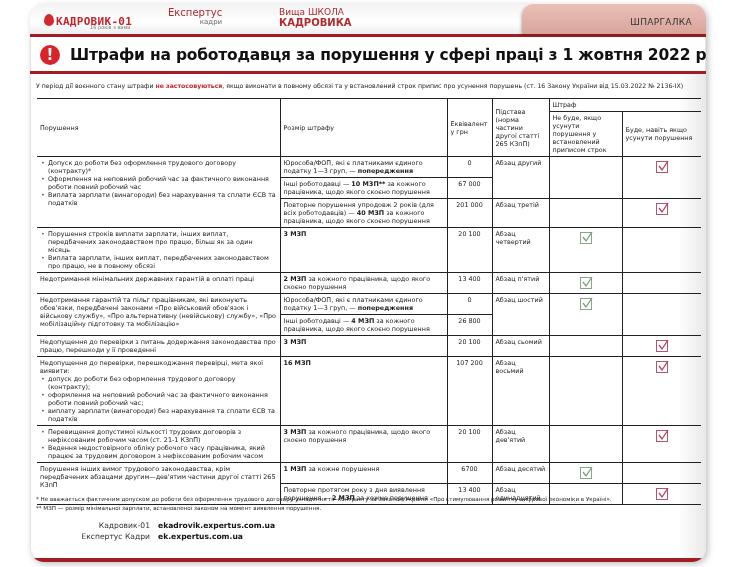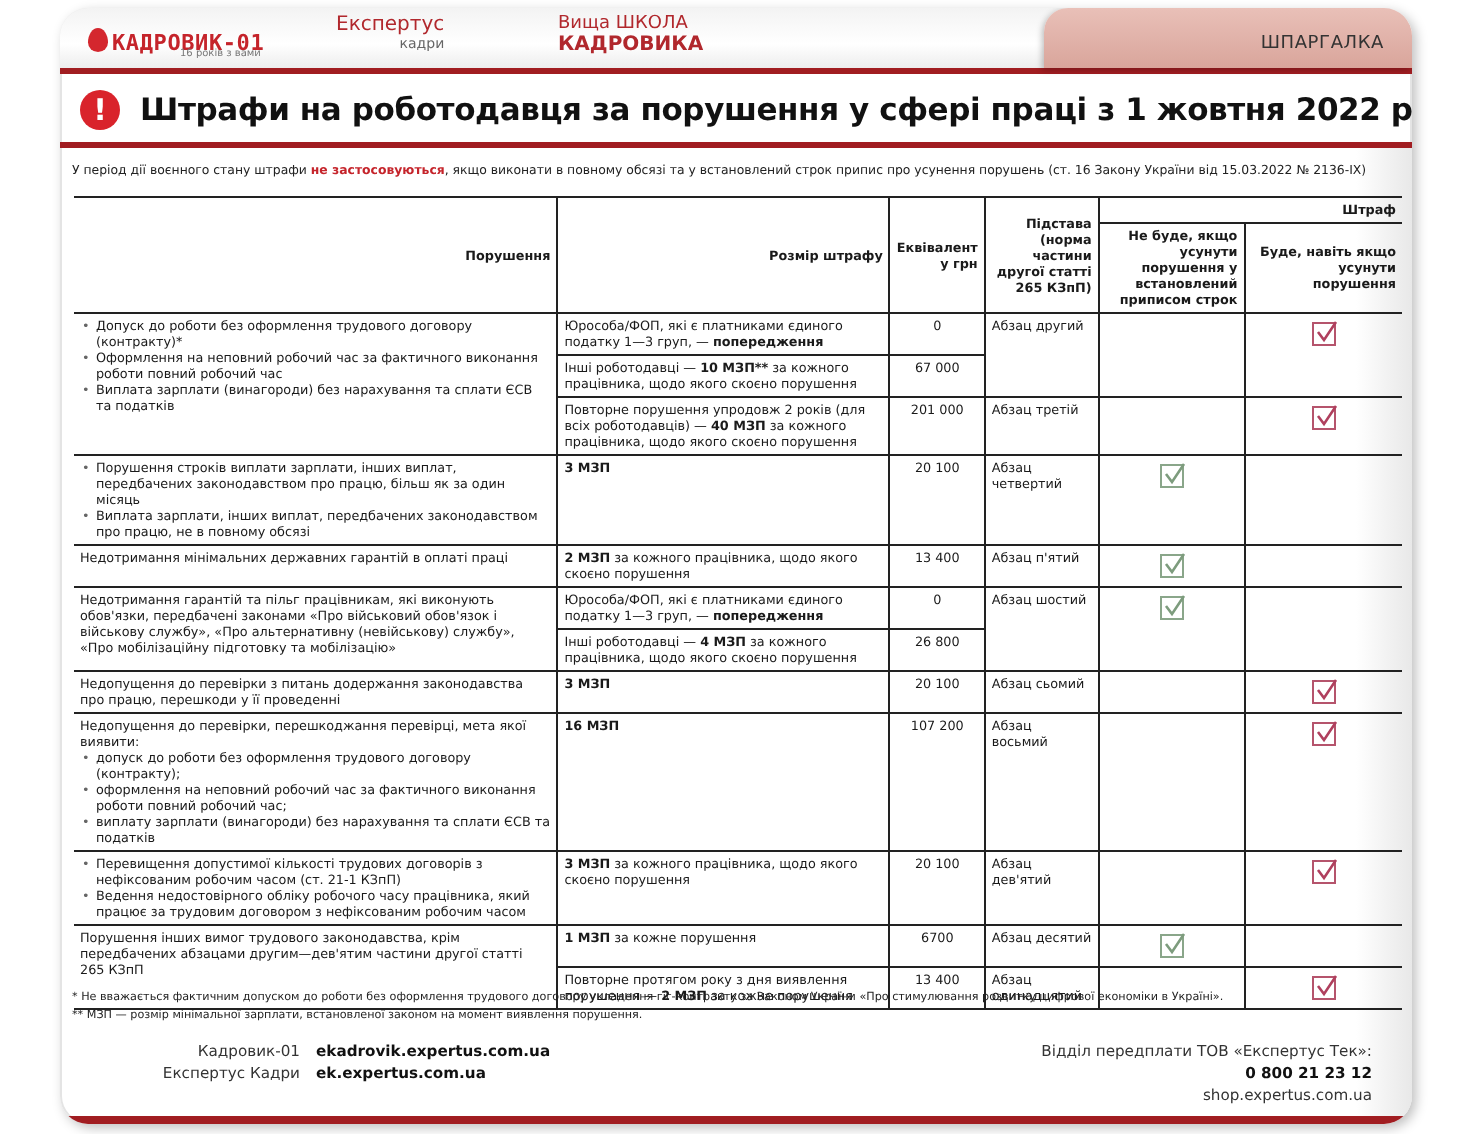--- a/index.html
+++ b/index.html
@@ -55,21 +55,21 @@
   .note { position:absolute; left:6px; top:78px; font-size:6.2px; color:#222; white-space:nowrap;}
   .note .red { color:#c5242b; font-weight:bold;}
   
   table.main {
     position:absolute; left:7px; top:94px; width:664px;
     border-collapse:collapse; font-size:6.4px; line-height:8px;
   }
   table.main td, table.main th {
     border:1px solid #222; padding:2px 3px; vertical-align:top;
   }
-  table.main th { font-weight:bold; text-align:right; vertical-align:middle; font-size:6.4px;margin-top:44px;}
+  table.main th { font-weight:normal; text-align:left; vertical-align:middle; font-size:6.4px;margin-top:44px;}
   table.main tr > *:last-child { border-right:none; }
   table.main tr > *:first-child { border-left:none; }
   .c-num { text-align:center; }
   .c-chk { text-align:center; }
   ul.b { margin:0; padding-left:8px; }
   ul.b li { list-style:none; position:relative; }
   ul.b li::before { content:"•"; position:absolute; left:-7px; color:#666;}
   .chk {
     display:inline-block; width:10px; height:10px; border:1px solid; position:relative; margin-top:2px;
   }
@@ -291,20 +291,15 @@
     <div class="row">
         <span class="lbl">Кадровик-01</span>
         <span class="url">ekadrovik.expertus.com.ua</span>
       </div>
     <div class="row">
         <span class="lbl">Експертус Кадри</span>
         <span class="url">ek.expertus.com.ua</span>
       </div>
   </div>
 
-  <div class="footer-right">
-    <div>Відділ передплати ТОВ «Експертус Тек»:</div>
-    <div class="phone">0 800 21 23 12</div>
-    <div>shop.expertus.com.ua</div>
-  </div>
 
   <div class="bottom-bar"></div>
 </div>
 
 </body></html>

